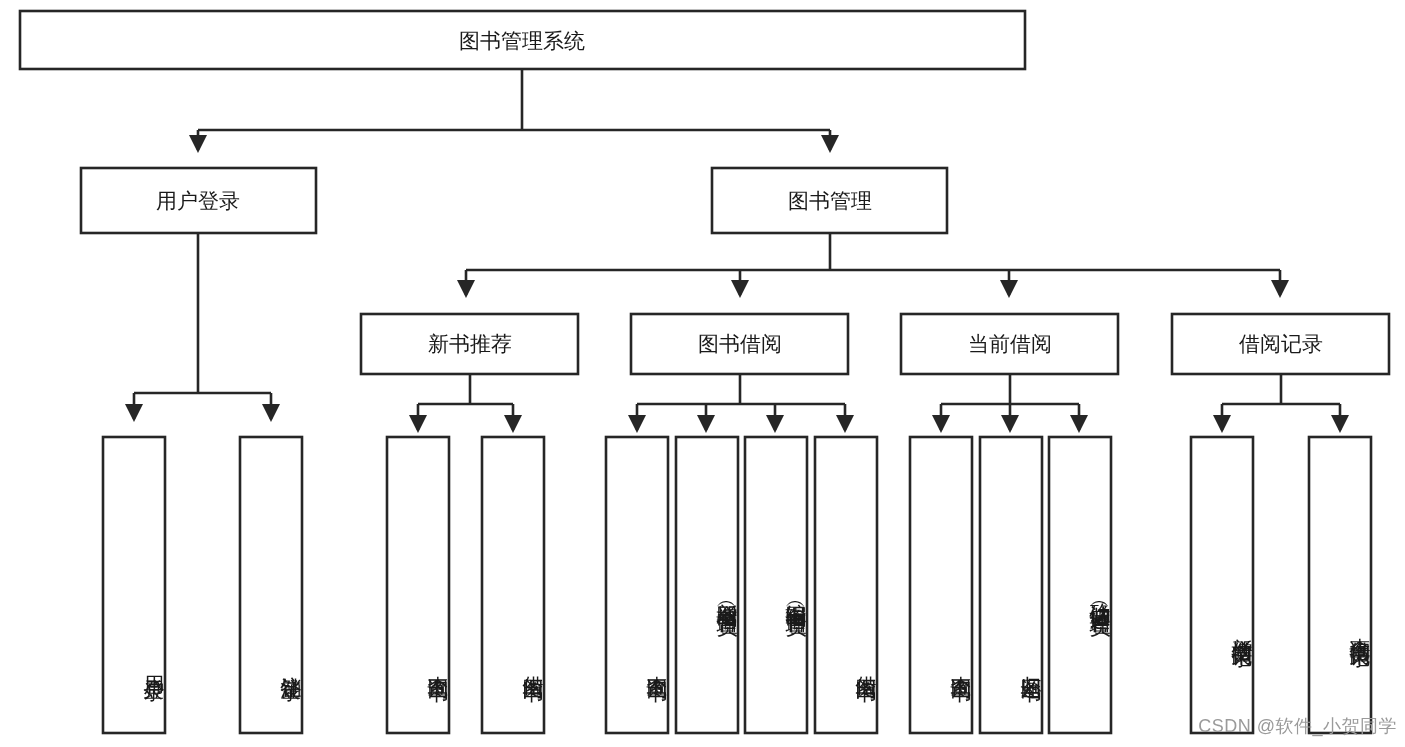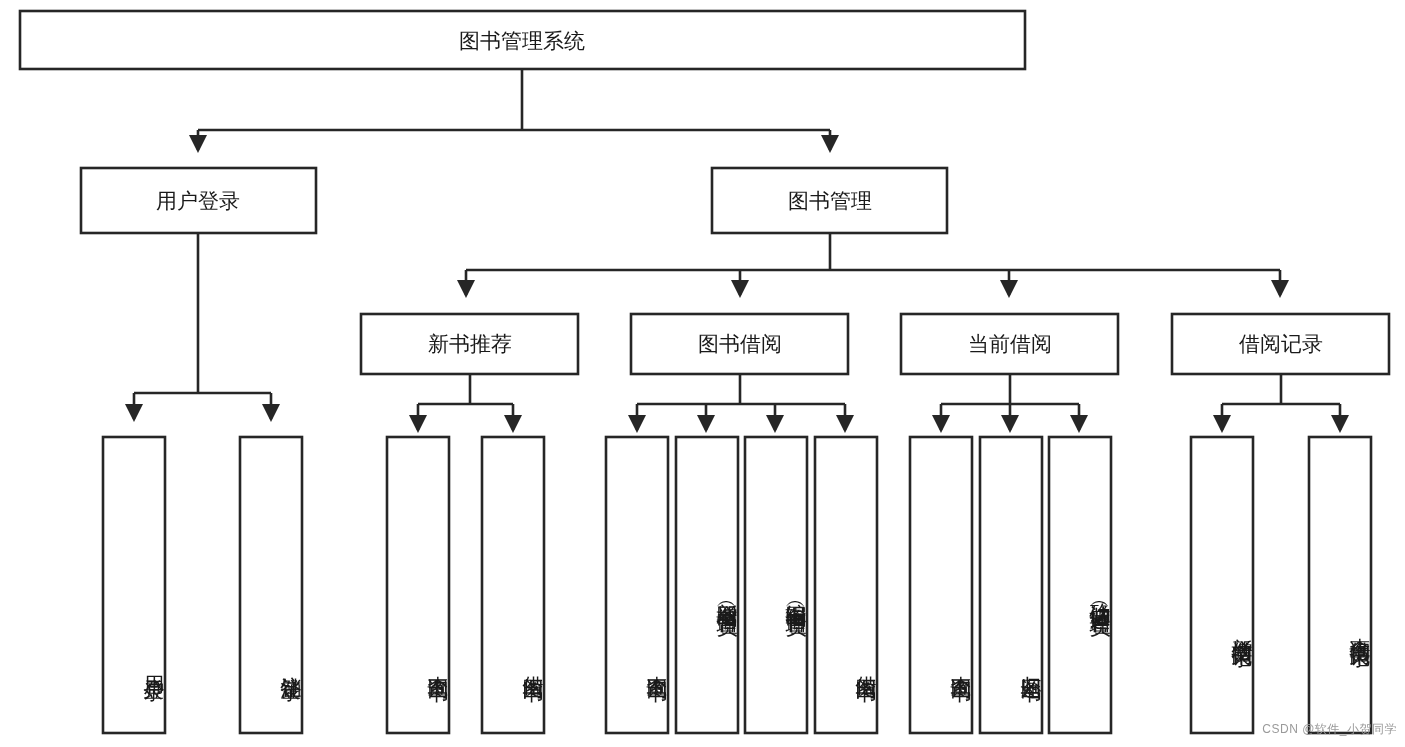--- a/index.html
+++ b/index.html
@@ -62,21 +62,21 @@
     display: flex;
     align-items: flex-start;
     justify-content: center;
     pointer-events: none;
   }
   .watermark {
     position: absolute;
     right: 8px;
     bottom: 4px;
     font-family: "Liberation Sans", "DejaVu Sans", sans-serif;
-    font-size: 12px;
+    font-size: 18px;
     color: #9a9a9a;
     letter-spacing: 0.5px;
     white-space: nowrap;
   }
 </style>
 </head>
 <body>
 
 <div id="diagram-root">
 

